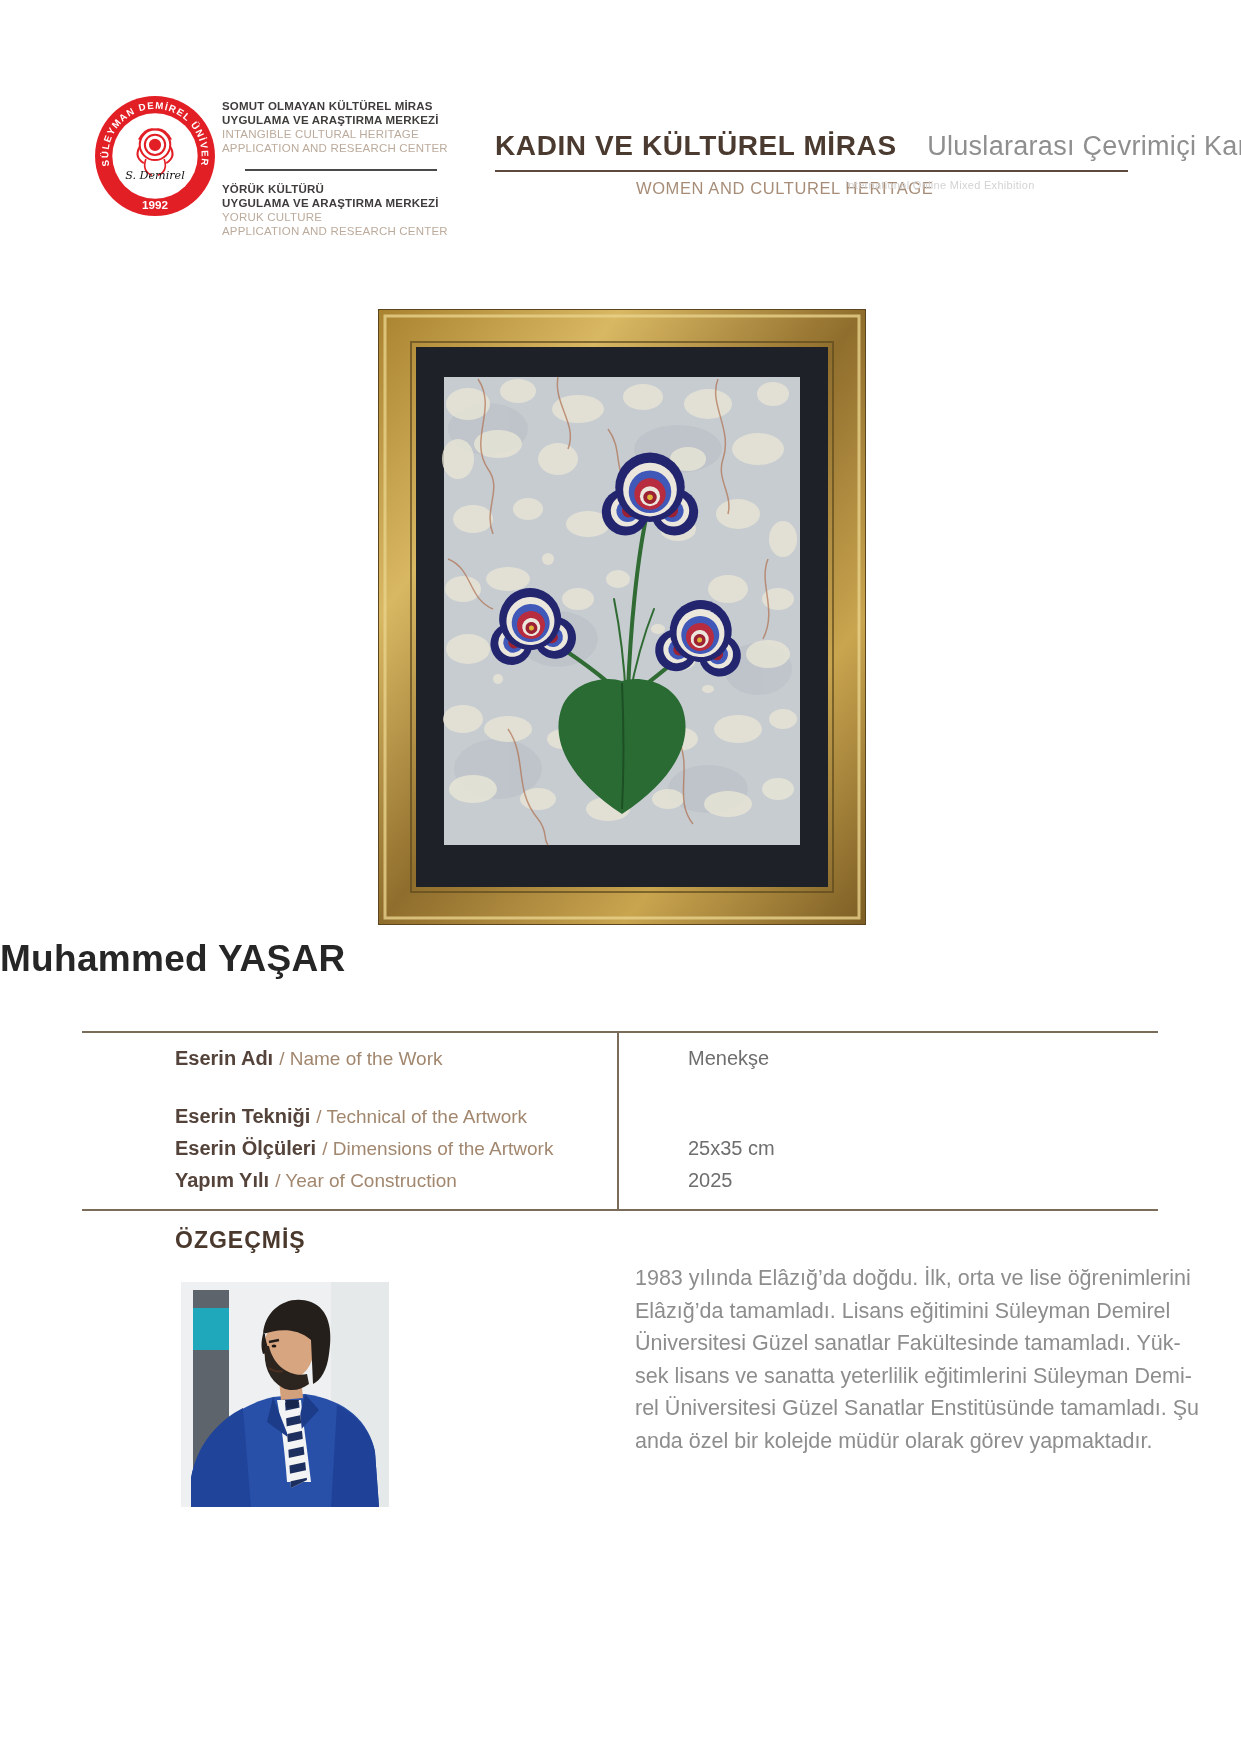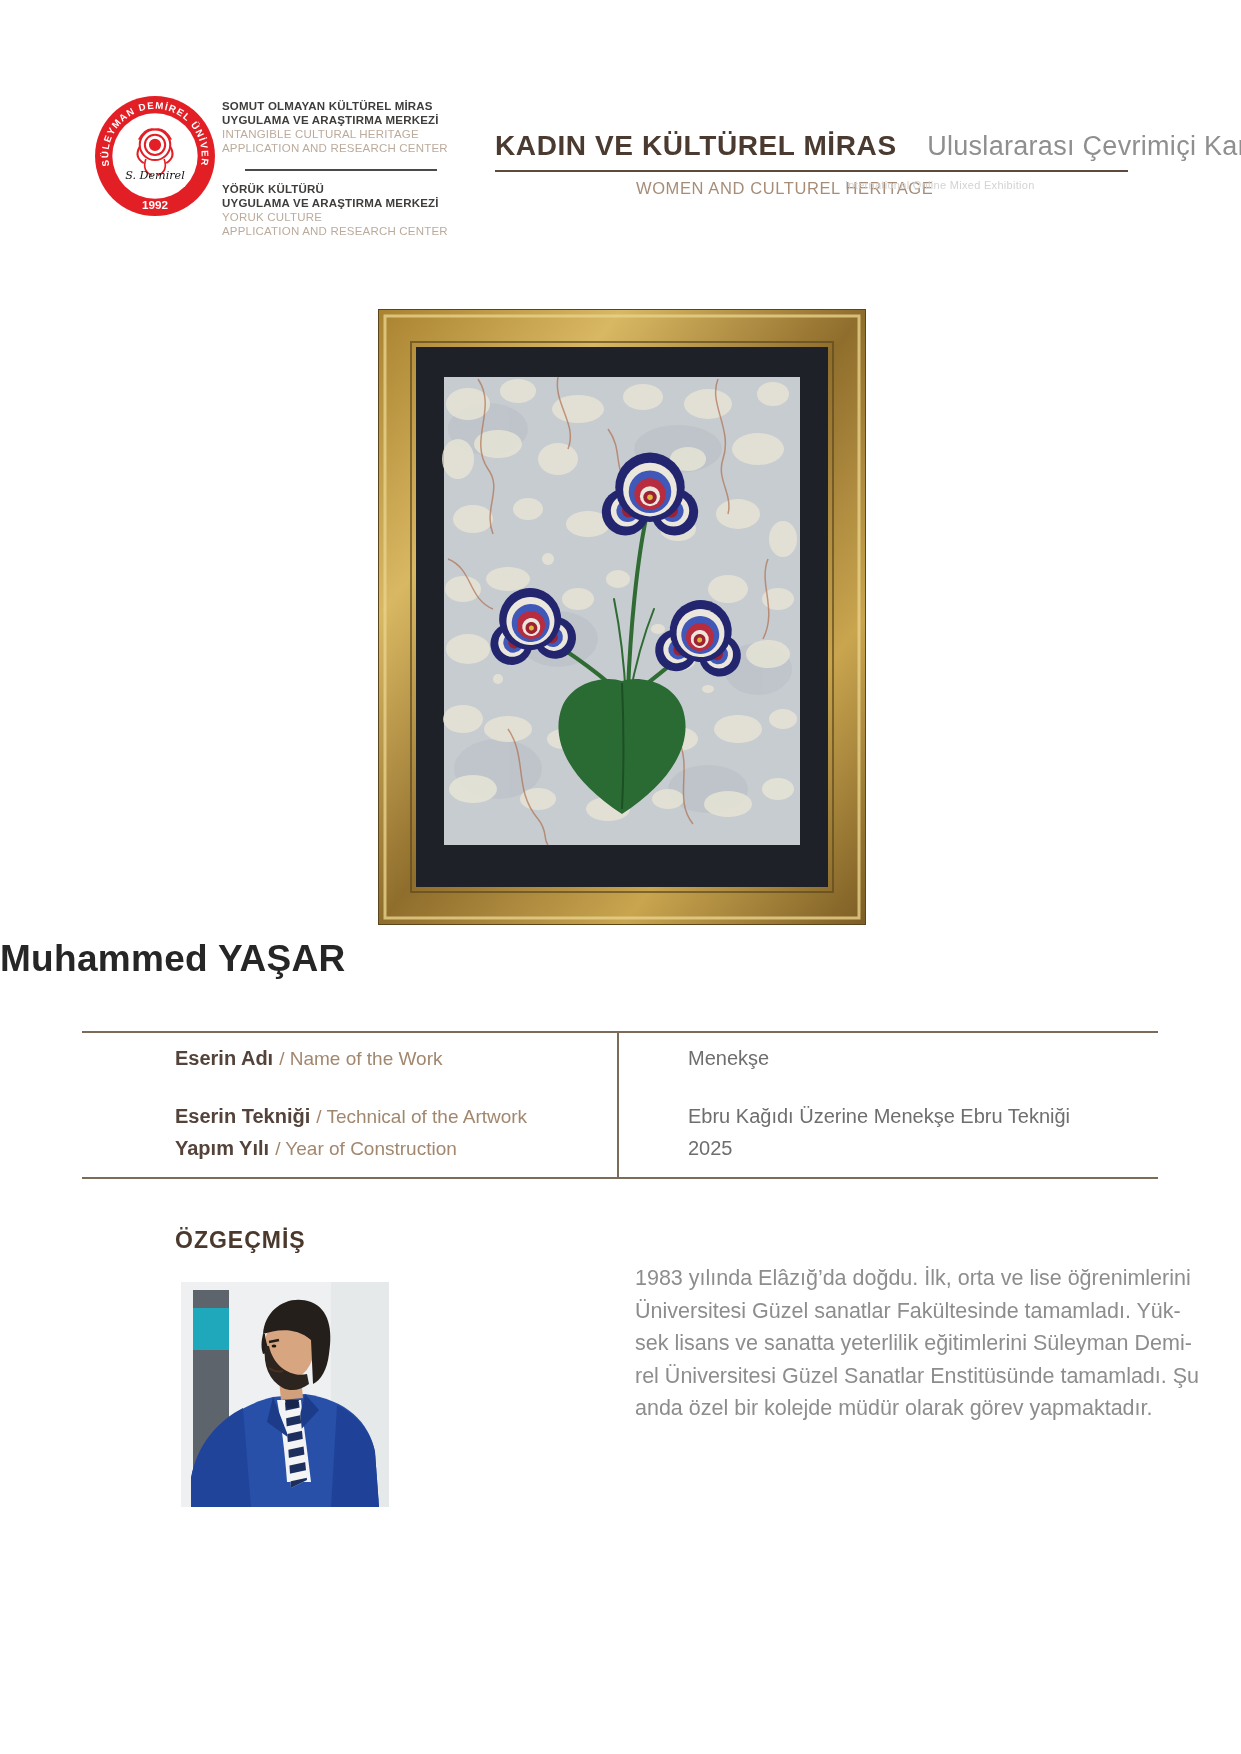--- a/index.html
+++ b/index.html
@@ -233,21 +233,26 @@
       <div class="dt-label">
         <span class="l-tr">Eserin Adı</span><span class="l-en">/ Name of the Work</span>
       </div>
       <div class="dt-value">Menekşe</div>
     </div>
     <div class="dt-spacer"></div>
     <div class="dt-row">
       <div class="dt-label">
         <span class="l-tr">Eserin Tekniği</span><span class="l-en">/ Technical of the Artwork</span>
       </div>
-      <div class="dt-value">Ebru Kağıdı Üzerine Menekşe Ebru Tekniği</div>
+    </div>
+    <div class="dt-row">
+      <div class="dt-label">
+        <span class="l-tr">Eserin Ölçüleri</span><span class="l-en">/ Dimensions of the Artwork</span>
+      </div>
+      <div class="dt-value">25x35 cm</div>
     </div>
     <div class="dt-row">
       <div class="dt-label">
         <span class="l-tr">Yapım Yılı</span><span class="l-en">/ Year of Construction</span>
       </div>
       <div class="dt-value">2025</div>
     </div>
   </div>
 
   <div class="bio-heading">ÖZGEÇMİŞ</div>
@@ -298,19 +303,20 @@
       <path d="M84,64 C82,84 88,98 102,106 C110,110 120,108 128,102 L126,92 C110,96 92,84 88,64 Z" fill="#2b241f"></path>
 
       <path d="M88,60 L98,58" stroke="#241f1b" stroke-width="2.4" fill="none"></path>
       <ellipse cx="93" cy="64" rx="2.4" ry="1.6" fill="#1c1713"></ellipse>
       <path d="M88,86 C92,89 98,90 102,89" stroke="#4a2f22" stroke-width="2" fill="none"></path>
     </g>
   </svg>
 
   <div class="bio-text">
     <div class="bio-line">1983 yılında Elâzığ’da doğdu. İlk, orta ve lise öğrenimlerini</div>
+    <div class="bio-line">Elâzığ’da tamamladı. Lisans eğitimini Süleyman Demirel</div>
     <div class="bio-line">Üniversitesi Güzel sanatlar Fakültesinde tamamladı. Yük-</div>
     <div class="bio-line">sek lisans ve sanatta yeterlilik eğitimlerini Süleyman Demi-</div>
     <div class="bio-line">rel Üniversitesi Güzel Sanatlar Enstitüsünde tamamladı. Şu</div>
     <div class="bio-line">anda özel bir kolejde müdür olarak görev yapmaktadır.</div>
   </div>
 
 </div>
 
 </body></html>

